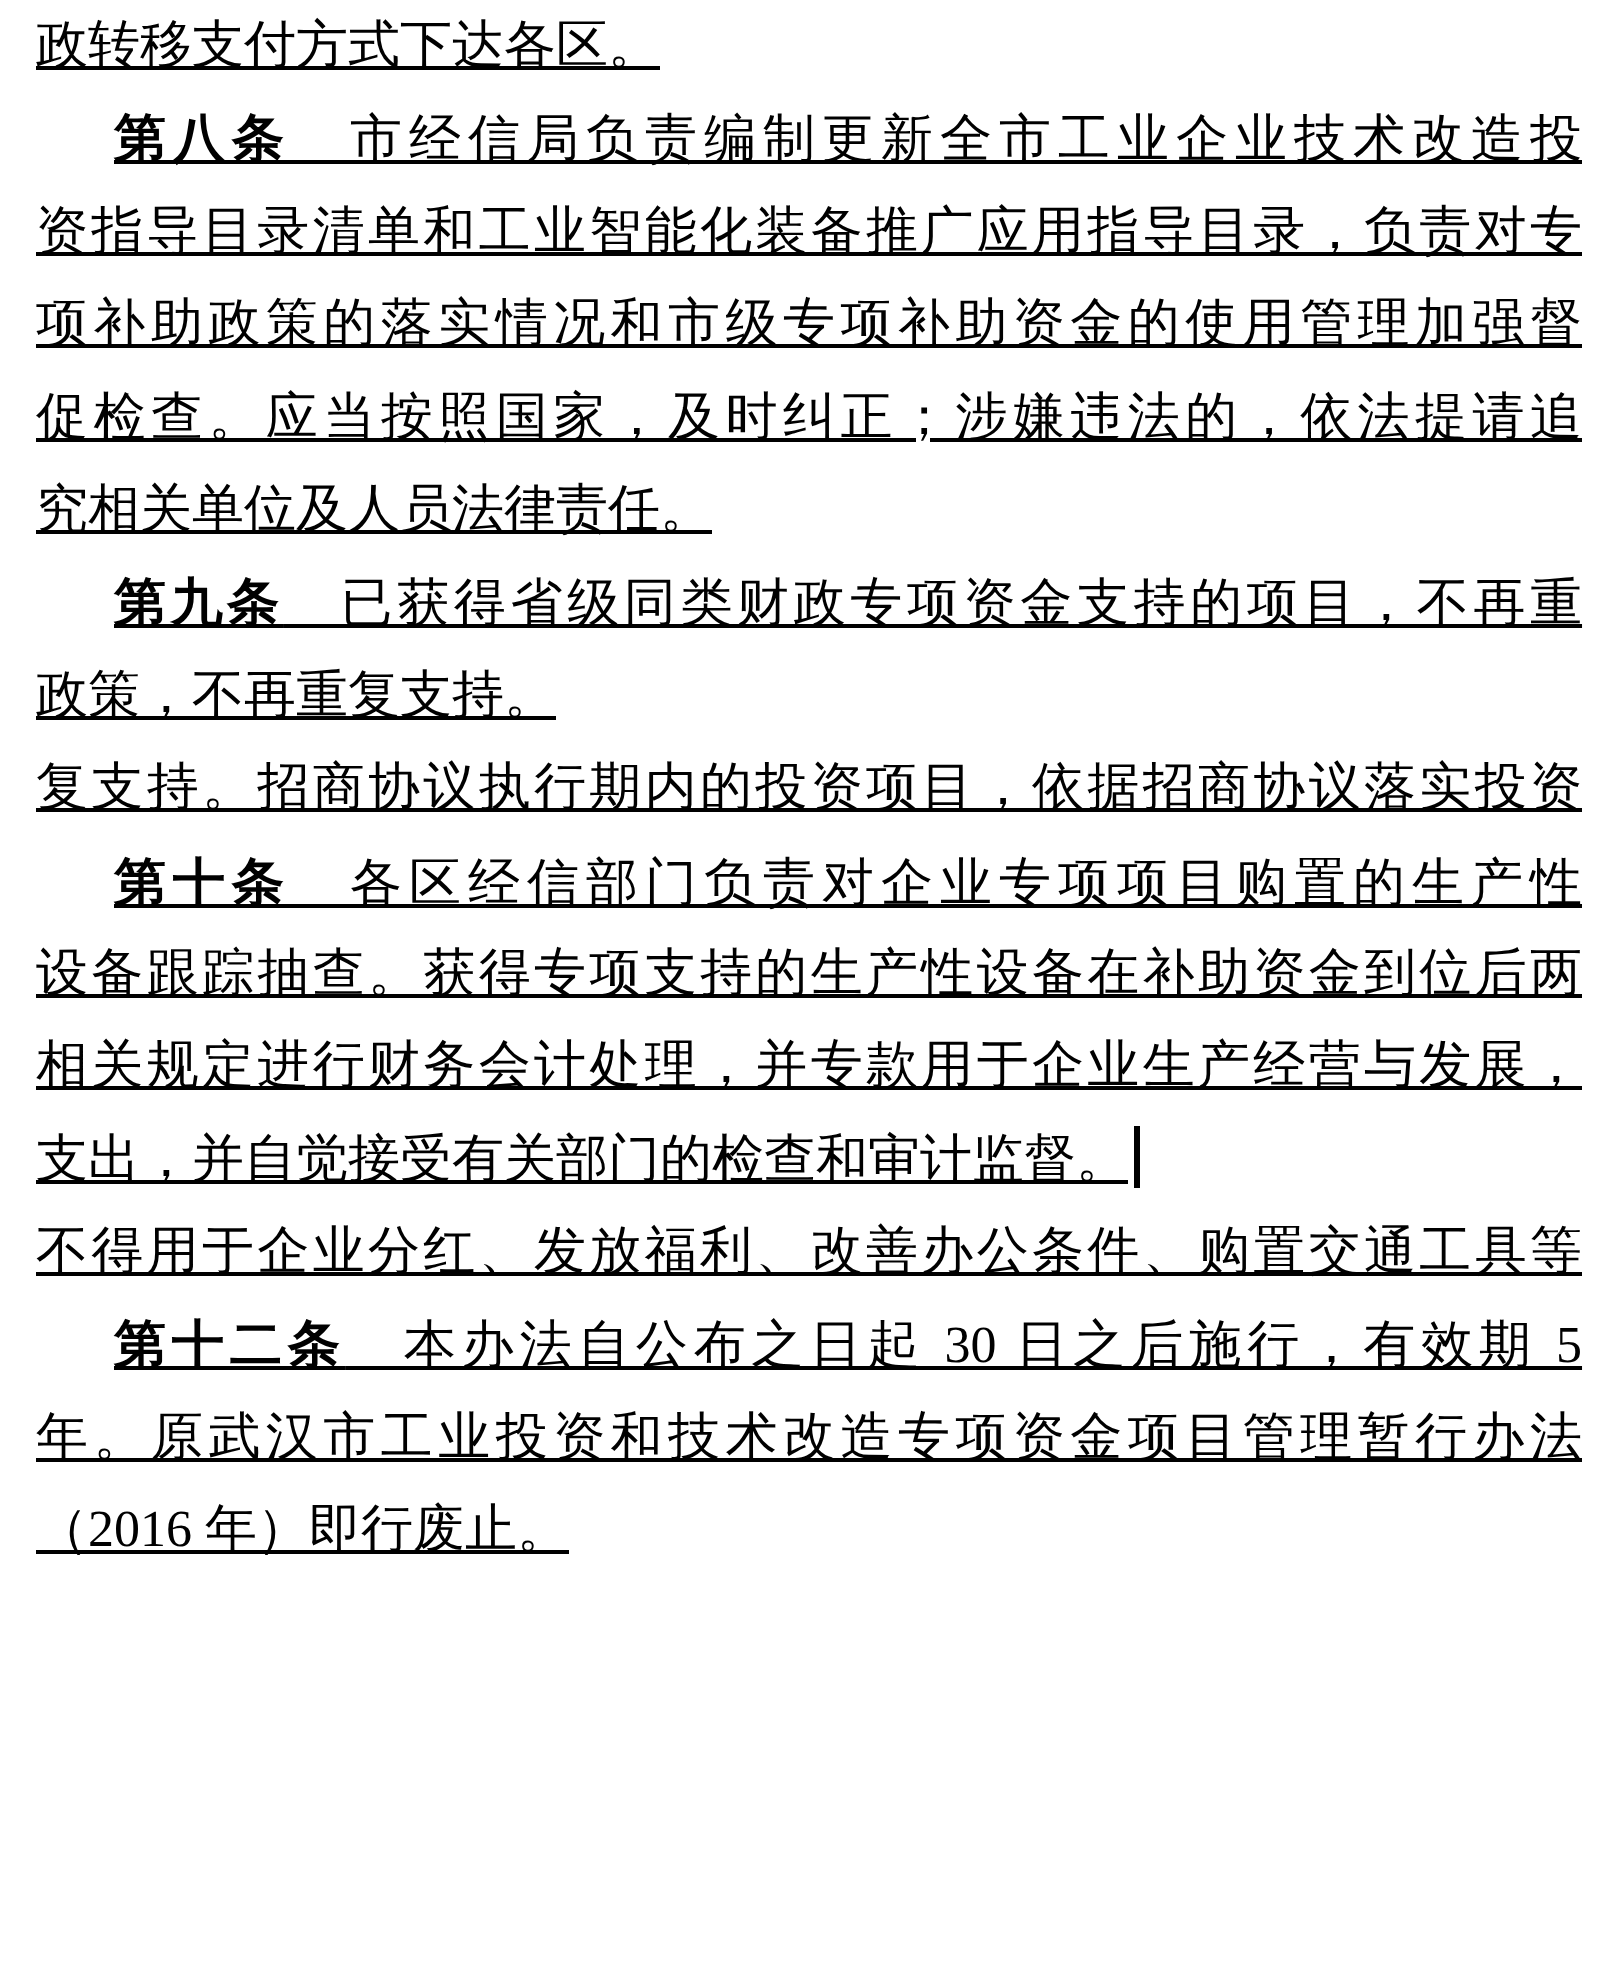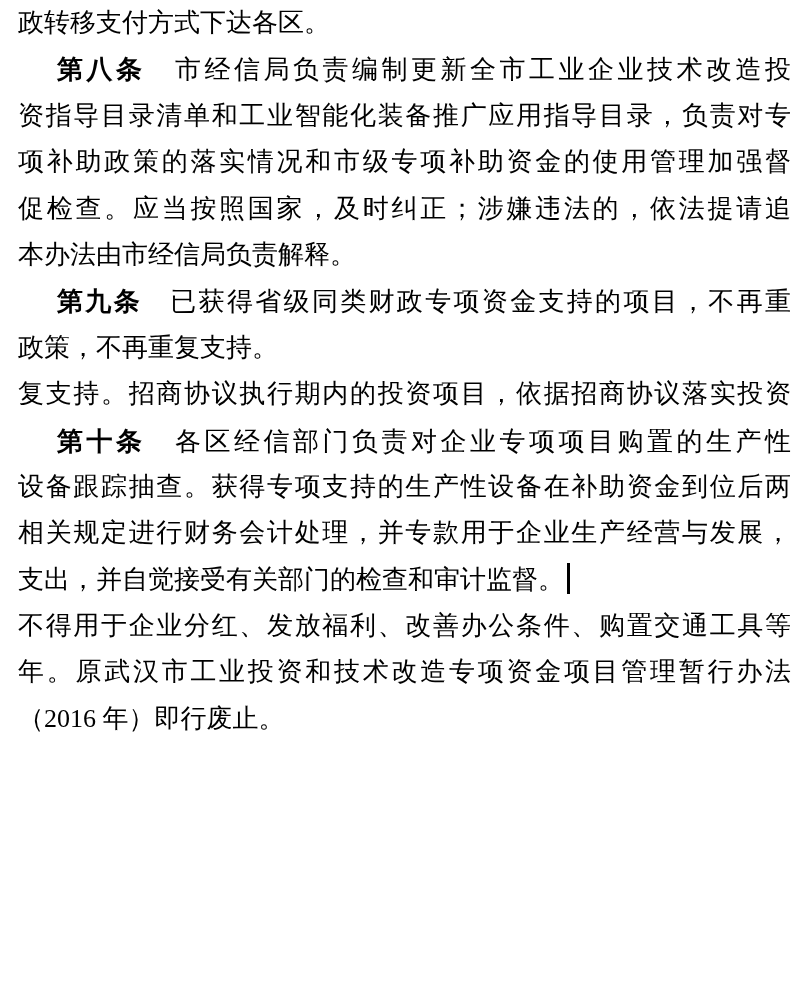--- a/index.html
+++ b/index.html
@@ -17,20 +17,21 @@
     padding: 0 9px 0 18px;
     font-family: "Liberation Serif", "DejaVu Serif", serif;
     color: #000000;
   }
   .line {
     height: 46.4px;
     line-height: 46.4px;
     font-size: 26px;
     white-space: pre-wrap;
     overflow: visible;
+    text-decoration: underline;
   }
   
   .line.j {
     text-align: justify;
     text-align-last: justify;
     -moz-text-align-last: justify;
   }
   
   .line.ind {
     padding-left: 39px;
@@ -53,24 +54,25 @@
 </style>
 </head>
 <body>
 
 <div class="doc" id="doc">
     <div class="line"><span class="fs">政转移支付方式下达各区。</span></div>
     <div class="line j ind"><span class="hei">第八条</span><span class="fs">　市经信局负责编制更新全市工业企业技术改造投</span></div>
     <div class="line j"><span class="fs">资指导目录清单和工业智能化装备推广应用指导目录，负责对专</span></div>
     <div class="line j"><span class="fs">项补助政策的落实情况和市级专项补助资金的使用管理加强督</span></div>
     <div class="line j"><span class="fs">促检查。应当按照国家，及时纠正；涉嫌违法的，依法提请追</span></div>
-    <div class="line"><span class="fs">本办法由市经信局负责解释。</span></div>
+    <div class="line"><span class="fs">究相关单位及人员法律责任。</span></div>
     <div class="line j ind"><span class="hei">第九条</span><span class="fs">　已获得省级同类财政专项资金支持的项目，不再重</span></div>
     <div class="line"><span class="fs">政策，不再重复支持。</span></div>
     <div class="line j"><span class="fs">复支持。招商协议执行期内的投资项目，依据招商协议落实投资</span></div>
     <div class="line j ind"><span class="hei">第十条</span><span class="fs">　各区经信部门负责对企业专项项目购置的生产性</span></div>
     <div class="line j"><span class="fs">设备跟踪抽查。获得专项支持的生产性设备在补助资金到位后两</span></div>
     <div class="line j"><span class="fs">相关规定进行财务会计处理，并专款用于企业生产经营与发展，</span></div>
     <div class="line"><span class="fs">支出，并自觉接受有关部门的检查和审计监督。</span><span class="caret"></span></div>
     <div class="line j"><span class="fs">不得用于企业分红、发放福利、改善办公条件、购置交通工具等</span></div>
+    <div class="line j ind"><span class="hei">第十二条</span><span class="fs">　本办法自公布之日起 30 日之后施行，有效期 5</span></div>
     <div class="line j"><span class="fs">年。原武汉市工业投资和技术改造专项资金项目管理暂行办法</span></div>
     <div class="line"><span class="fs">（2016 年）即行废止。</span></div>
   </div>
 
 </body></html>

